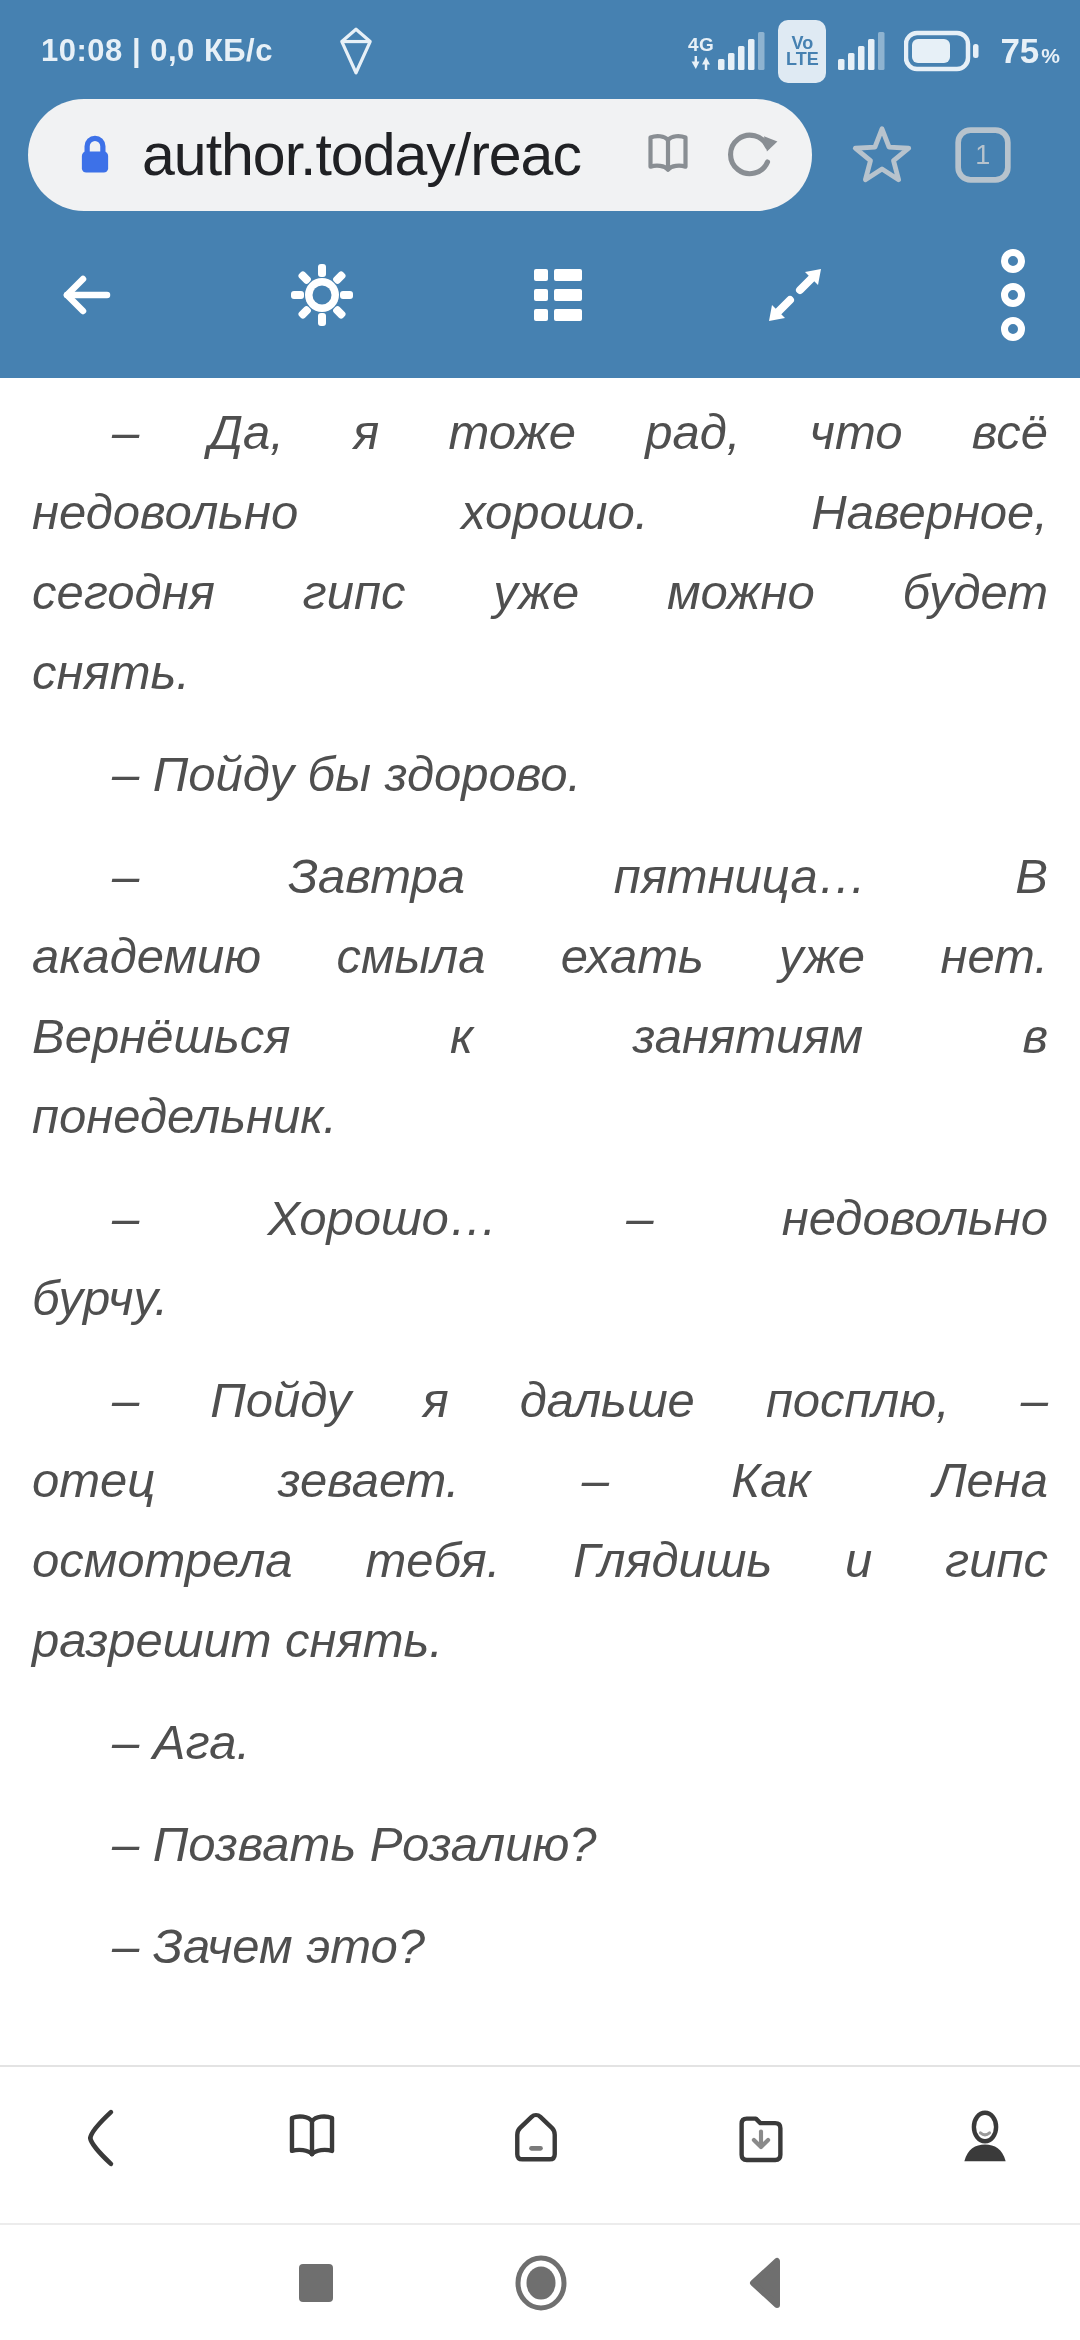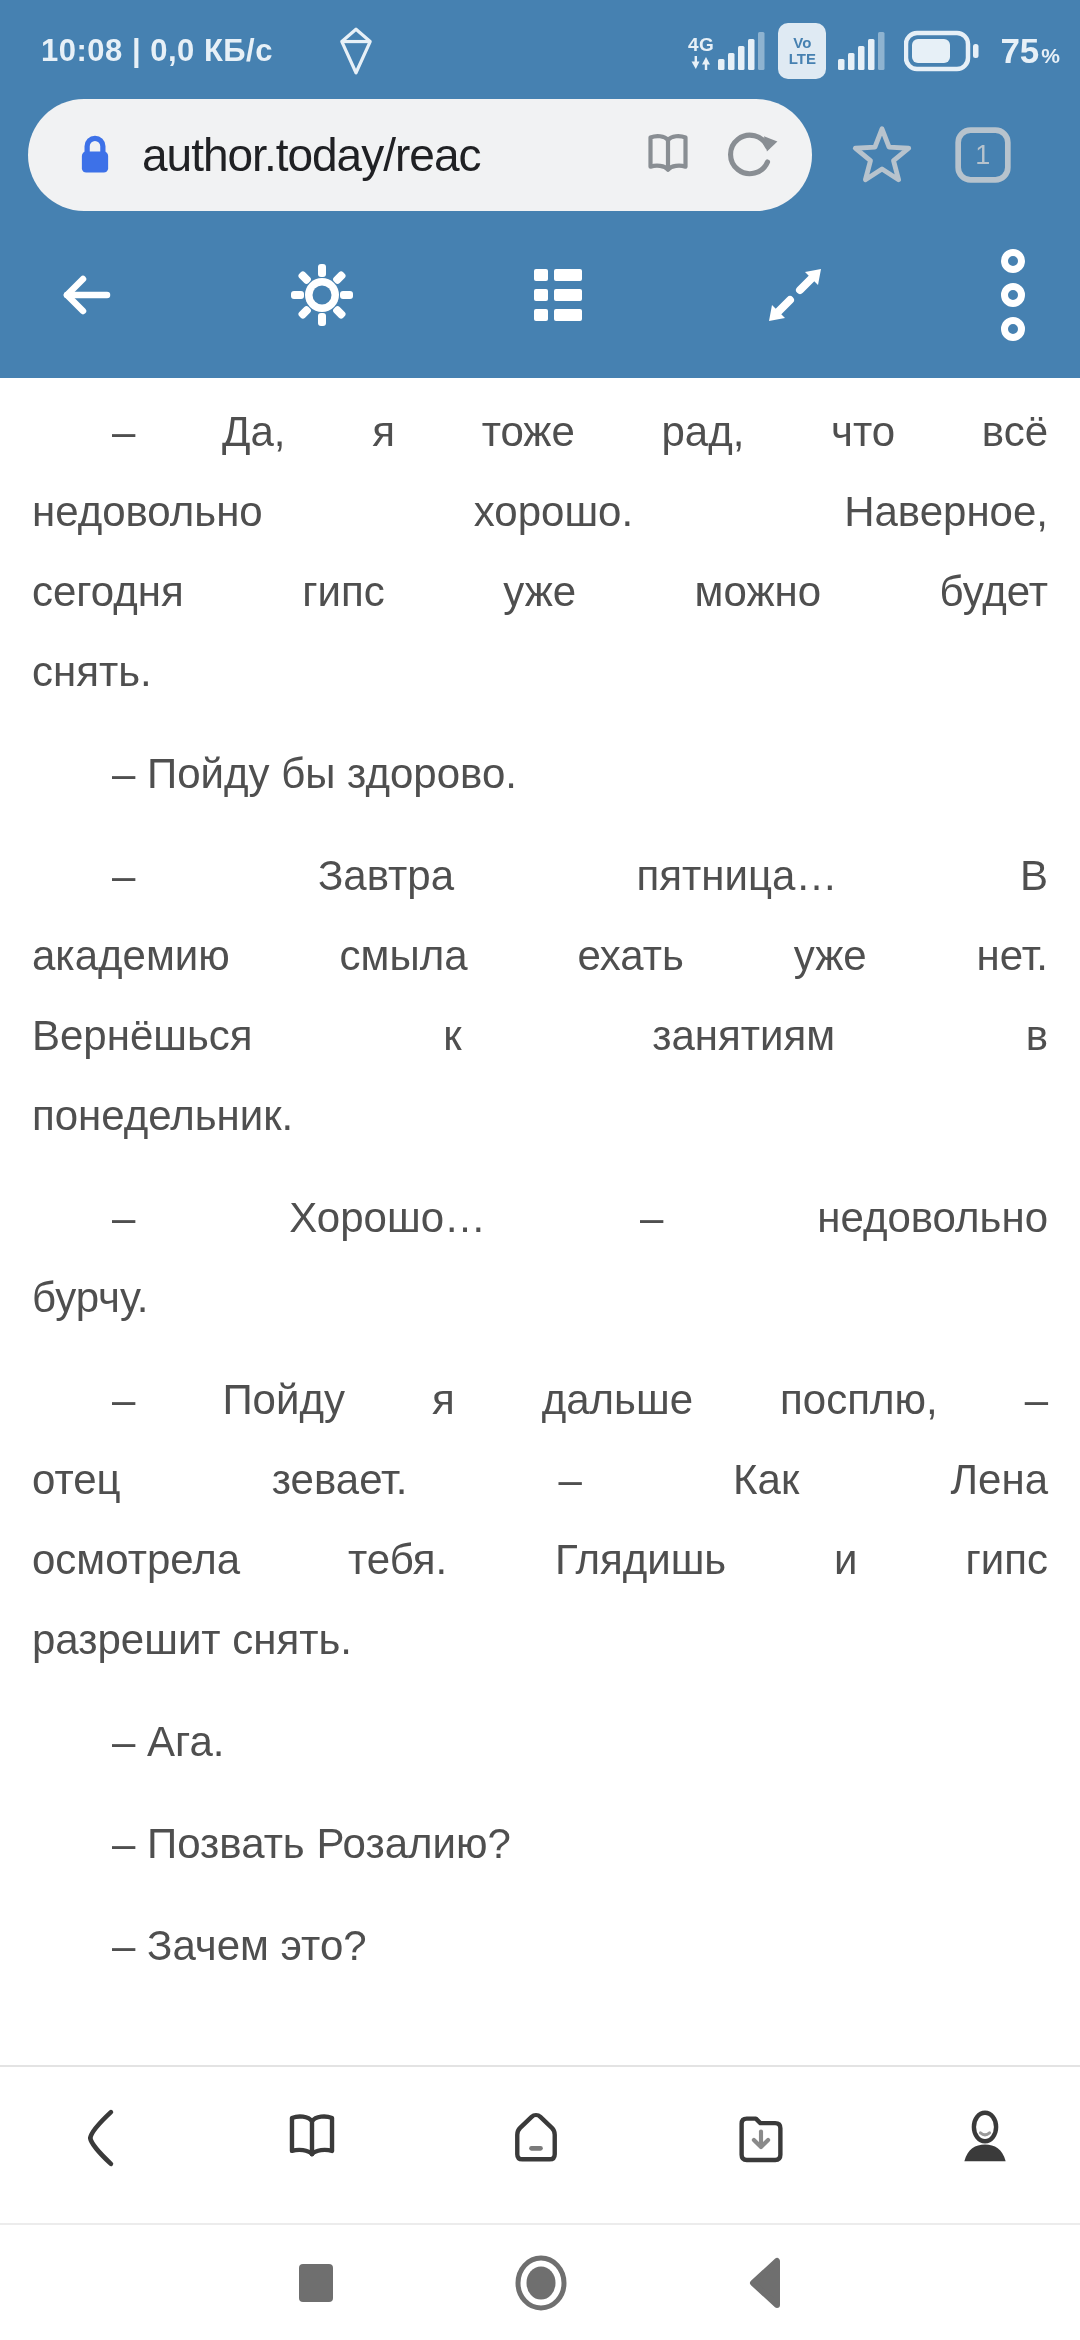--- a/index.html
+++ b/index.html
@@ -15,41 +15,41 @@
 
   
   .chrome{background:var(--header-blue);height:378px;flex:0 0 auto;display:flex;flex-direction:column;}
   .status-bar{height:88px;display:flex;align-items:center;justify-content:space-between;padding:14px 20px 0 41px;color:var(--status-text);}
   .status-left{display:flex;align-items:center;gap:66px;}
   .status-time{font-size:31px;font-weight:bold;letter-spacing:.5px;white-space:nowrap;}
   .status-right{display:flex;align-items:center;gap:12px;}
   .sig-group{display:flex;align-items:flex-end;gap:3px;}
   .sig-meta{display:flex;flex-direction:column;align-items:center;margin-right:1px;}
   .sig-4g{font-size:19px;font-weight:bold;line-height:19px;letter-spacing:.5px;}
-  .volte{width:48px;height:56px;border-radius:10px;background:#DFEAF3;color:var(--header-blue);display:flex;flex-direction:column;align-items:center;justify-content:center;font-weight:bold;font-size:15px;line-height:16px;}
+  .volte{width:48px;height:63px;border-radius:10px;background:#DFEAF3;color:var(--header-blue);display:flex;flex-direction:column;align-items:center;justify-content:center;font-weight:bold;font-size:18px;line-height:16px;}
   .batt-pct{display:flex;align-items:baseline;font-weight:bold;margin-left:8px;}
   .batt-pct .num{font-size:35px;}
   .batt-pct .pc{font-size:21px;margin-left:2px;}
 
   
   .url-row{height:134px;display:flex;align-items:center;padding:0 28px;gap:0;}
   .url-pill{width:784px;height:112px;background:var(--pill-bg);border-radius:56px;display:flex;align-items:center;padding:0 34px 0 46px;overflow:hidden;flex:0 0 auto;}
-  .url-text{flex:1 1 auto;font-size:46px;color:var(--url-text);white-space:nowrap;overflow:hidden;margin-left:26px;letter-spacing:-1px;}
+  .url-text{flex:1 1 auto;font-size:59px;color:var(--url-text);white-space:nowrap;overflow:hidden;margin-left:26px;letter-spacing:-1px;}
   .pill-ico{flex:0 0 auto;display:flex;align-items:center;justify-content:center;margin-left:26px;}
   .chrome-side{flex:1;display:flex;align-items:center;justify-content:space-evenly;}
 
   
   .toolbar{height:156px;display:flex;align-items:center;justify-content:space-between;padding:0 52px 10px 52px;}
   .tool-btn{display:flex;align-items:center;justify-content:center;background:none;border:none;}
 
   
   .reader{height:1687px;overflow:hidden;padding:14px 32px 0 32px;background:var(--bg);cursor:default;}
   .para{margin-top:22px;}
   .para:first-child{margin-top:0;}
-  .tline{font-size:42px;line-height:80px;color:var(--reader-text);text-align:justify;text-align-last:justify;}
+  .tline{font-size:49px;line-height:80px;color:var(--reader-text);text-align:justify;text-align-last:justify;font-style:italic;}
   .tline.first{padding-left:80px;}
   .tline.last{text-align-last:left;}
 
   
   .browser-nav{height:158px;border-top:2px solid var(--divider);background:var(--bg);display:flex;align-items:center;justify-content:space-between;padding:0 64px 14px 78px;}
   .bnav-btn{background:none;border:none;display:flex;align-items:center;justify-content:center;}
 
   
   .android-nav{height:117px;border-top:2px solid #ECECEC;background:var(--bg);display:flex;align-items:center;justify-content:center;gap:182px;}
   .anav-btn{background:none;border:none;display:flex;align-items:center;justify-content:center;}

